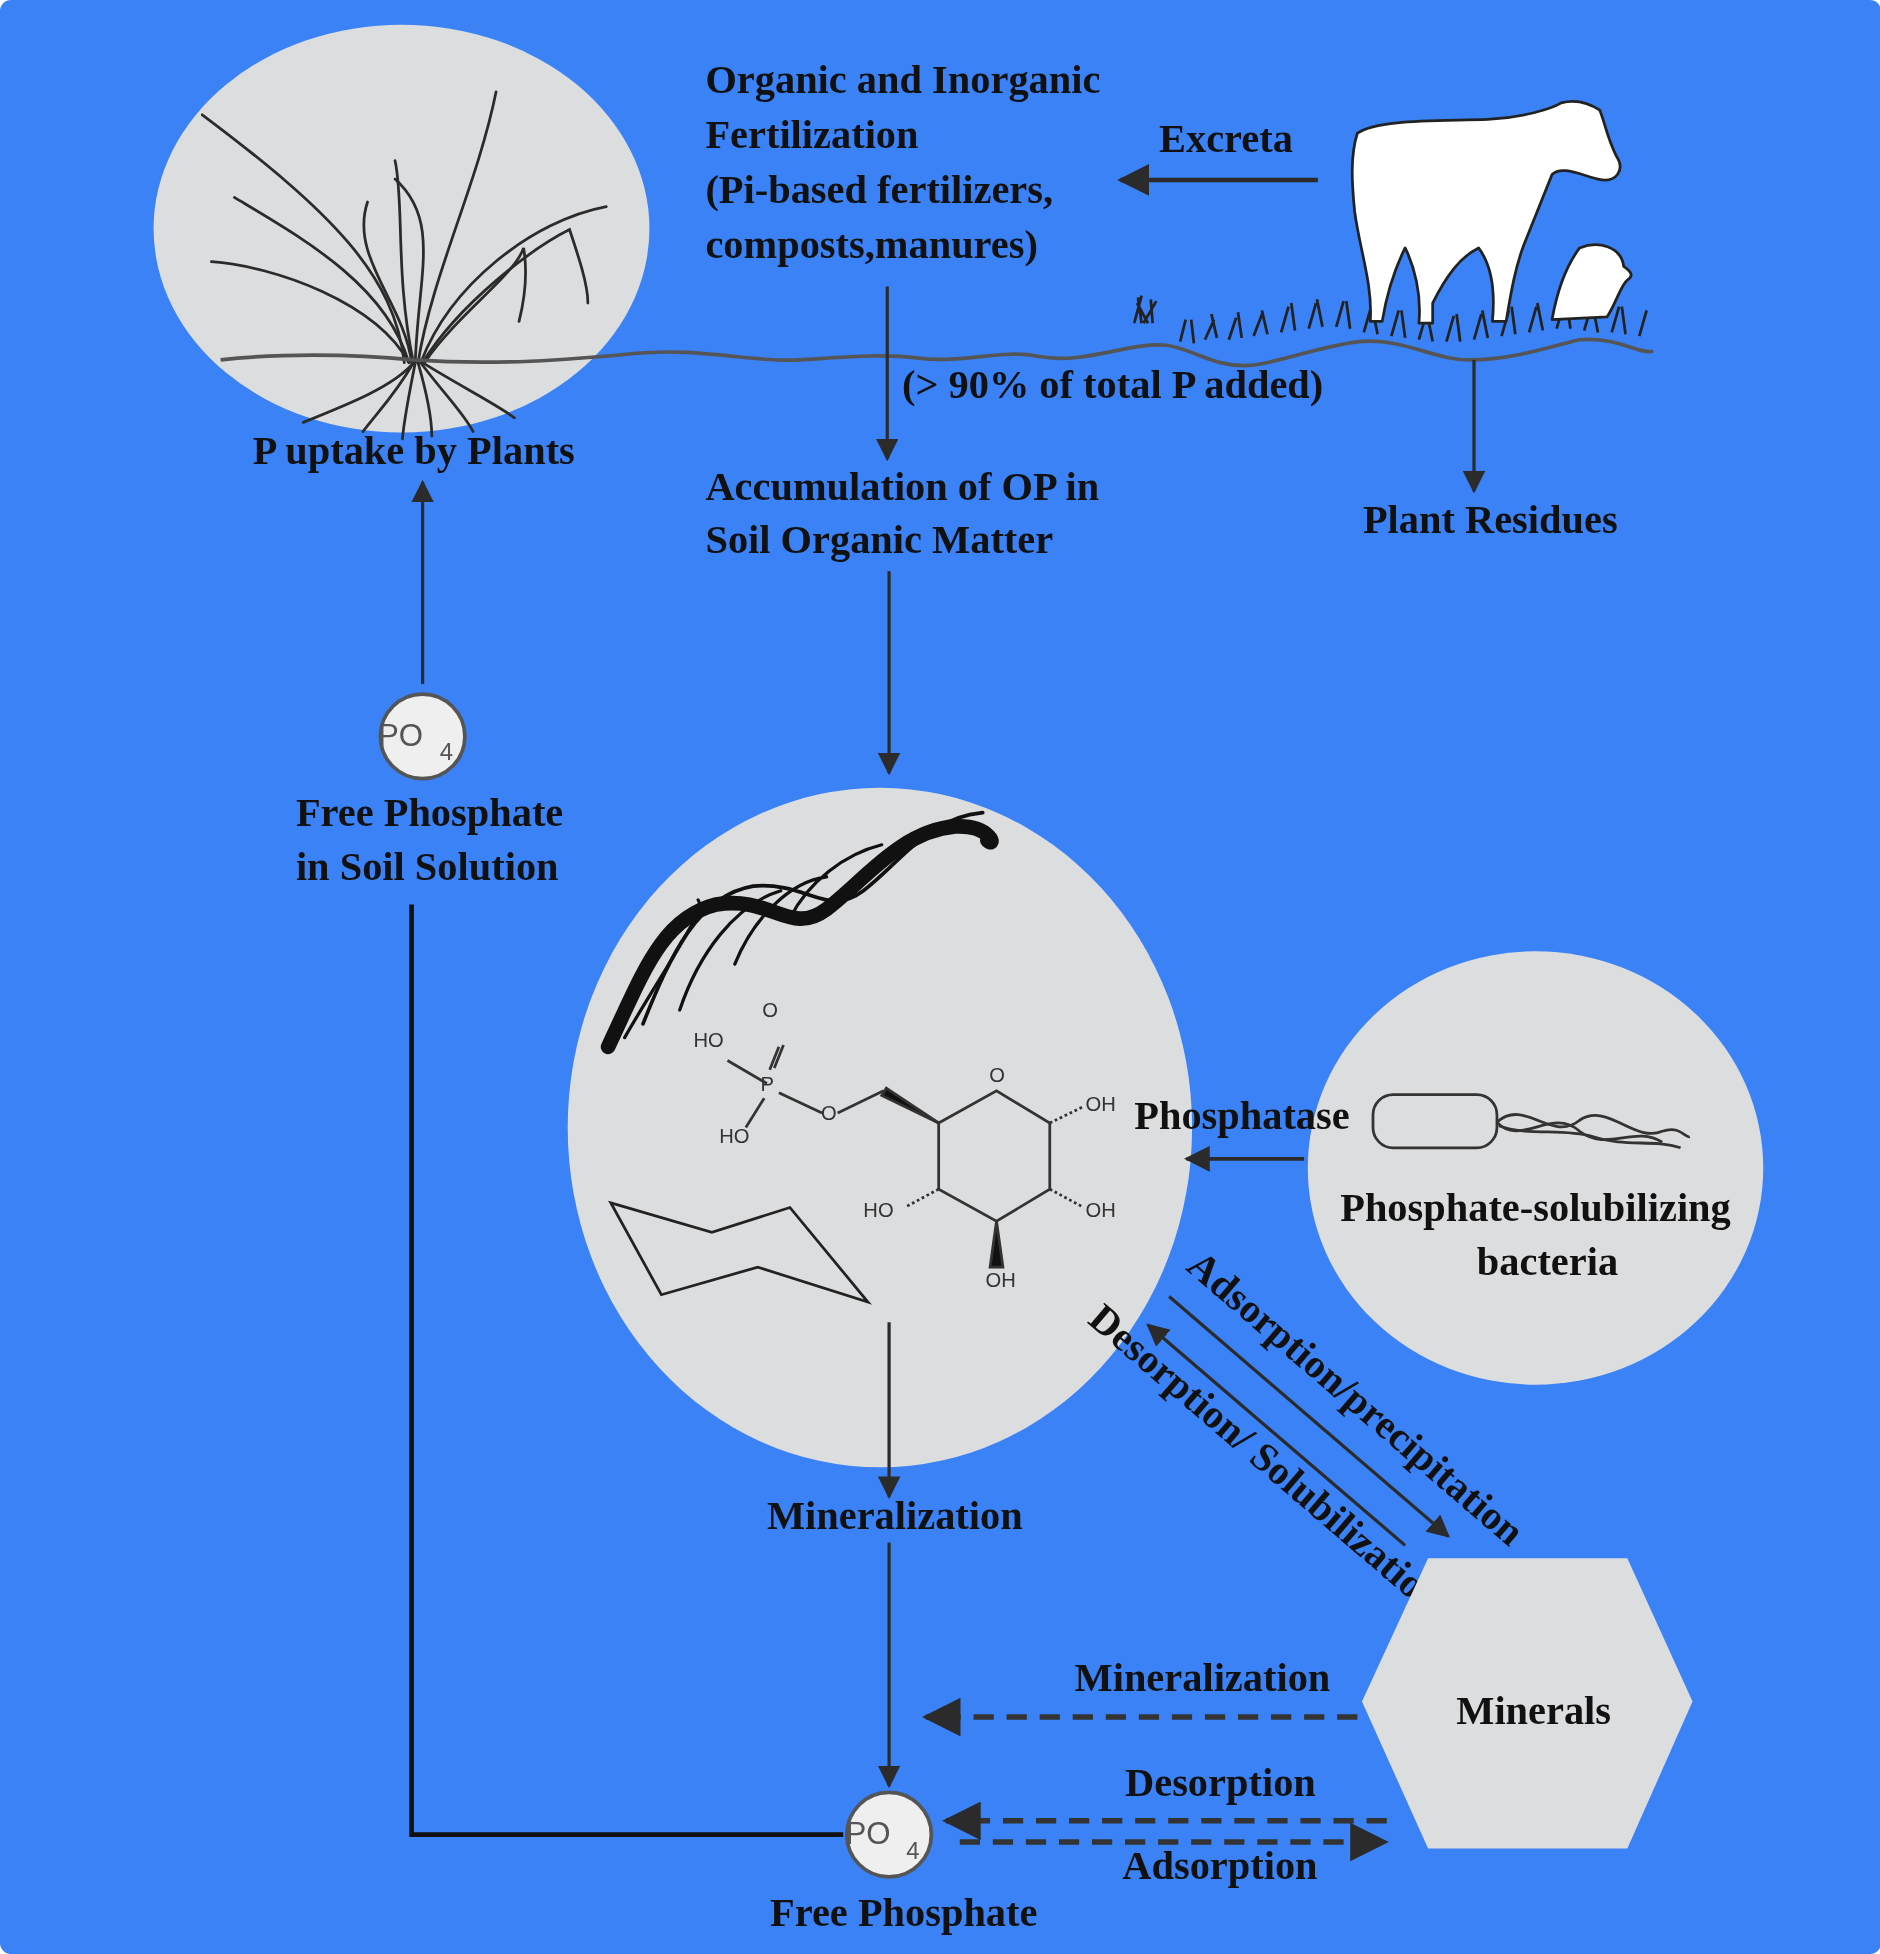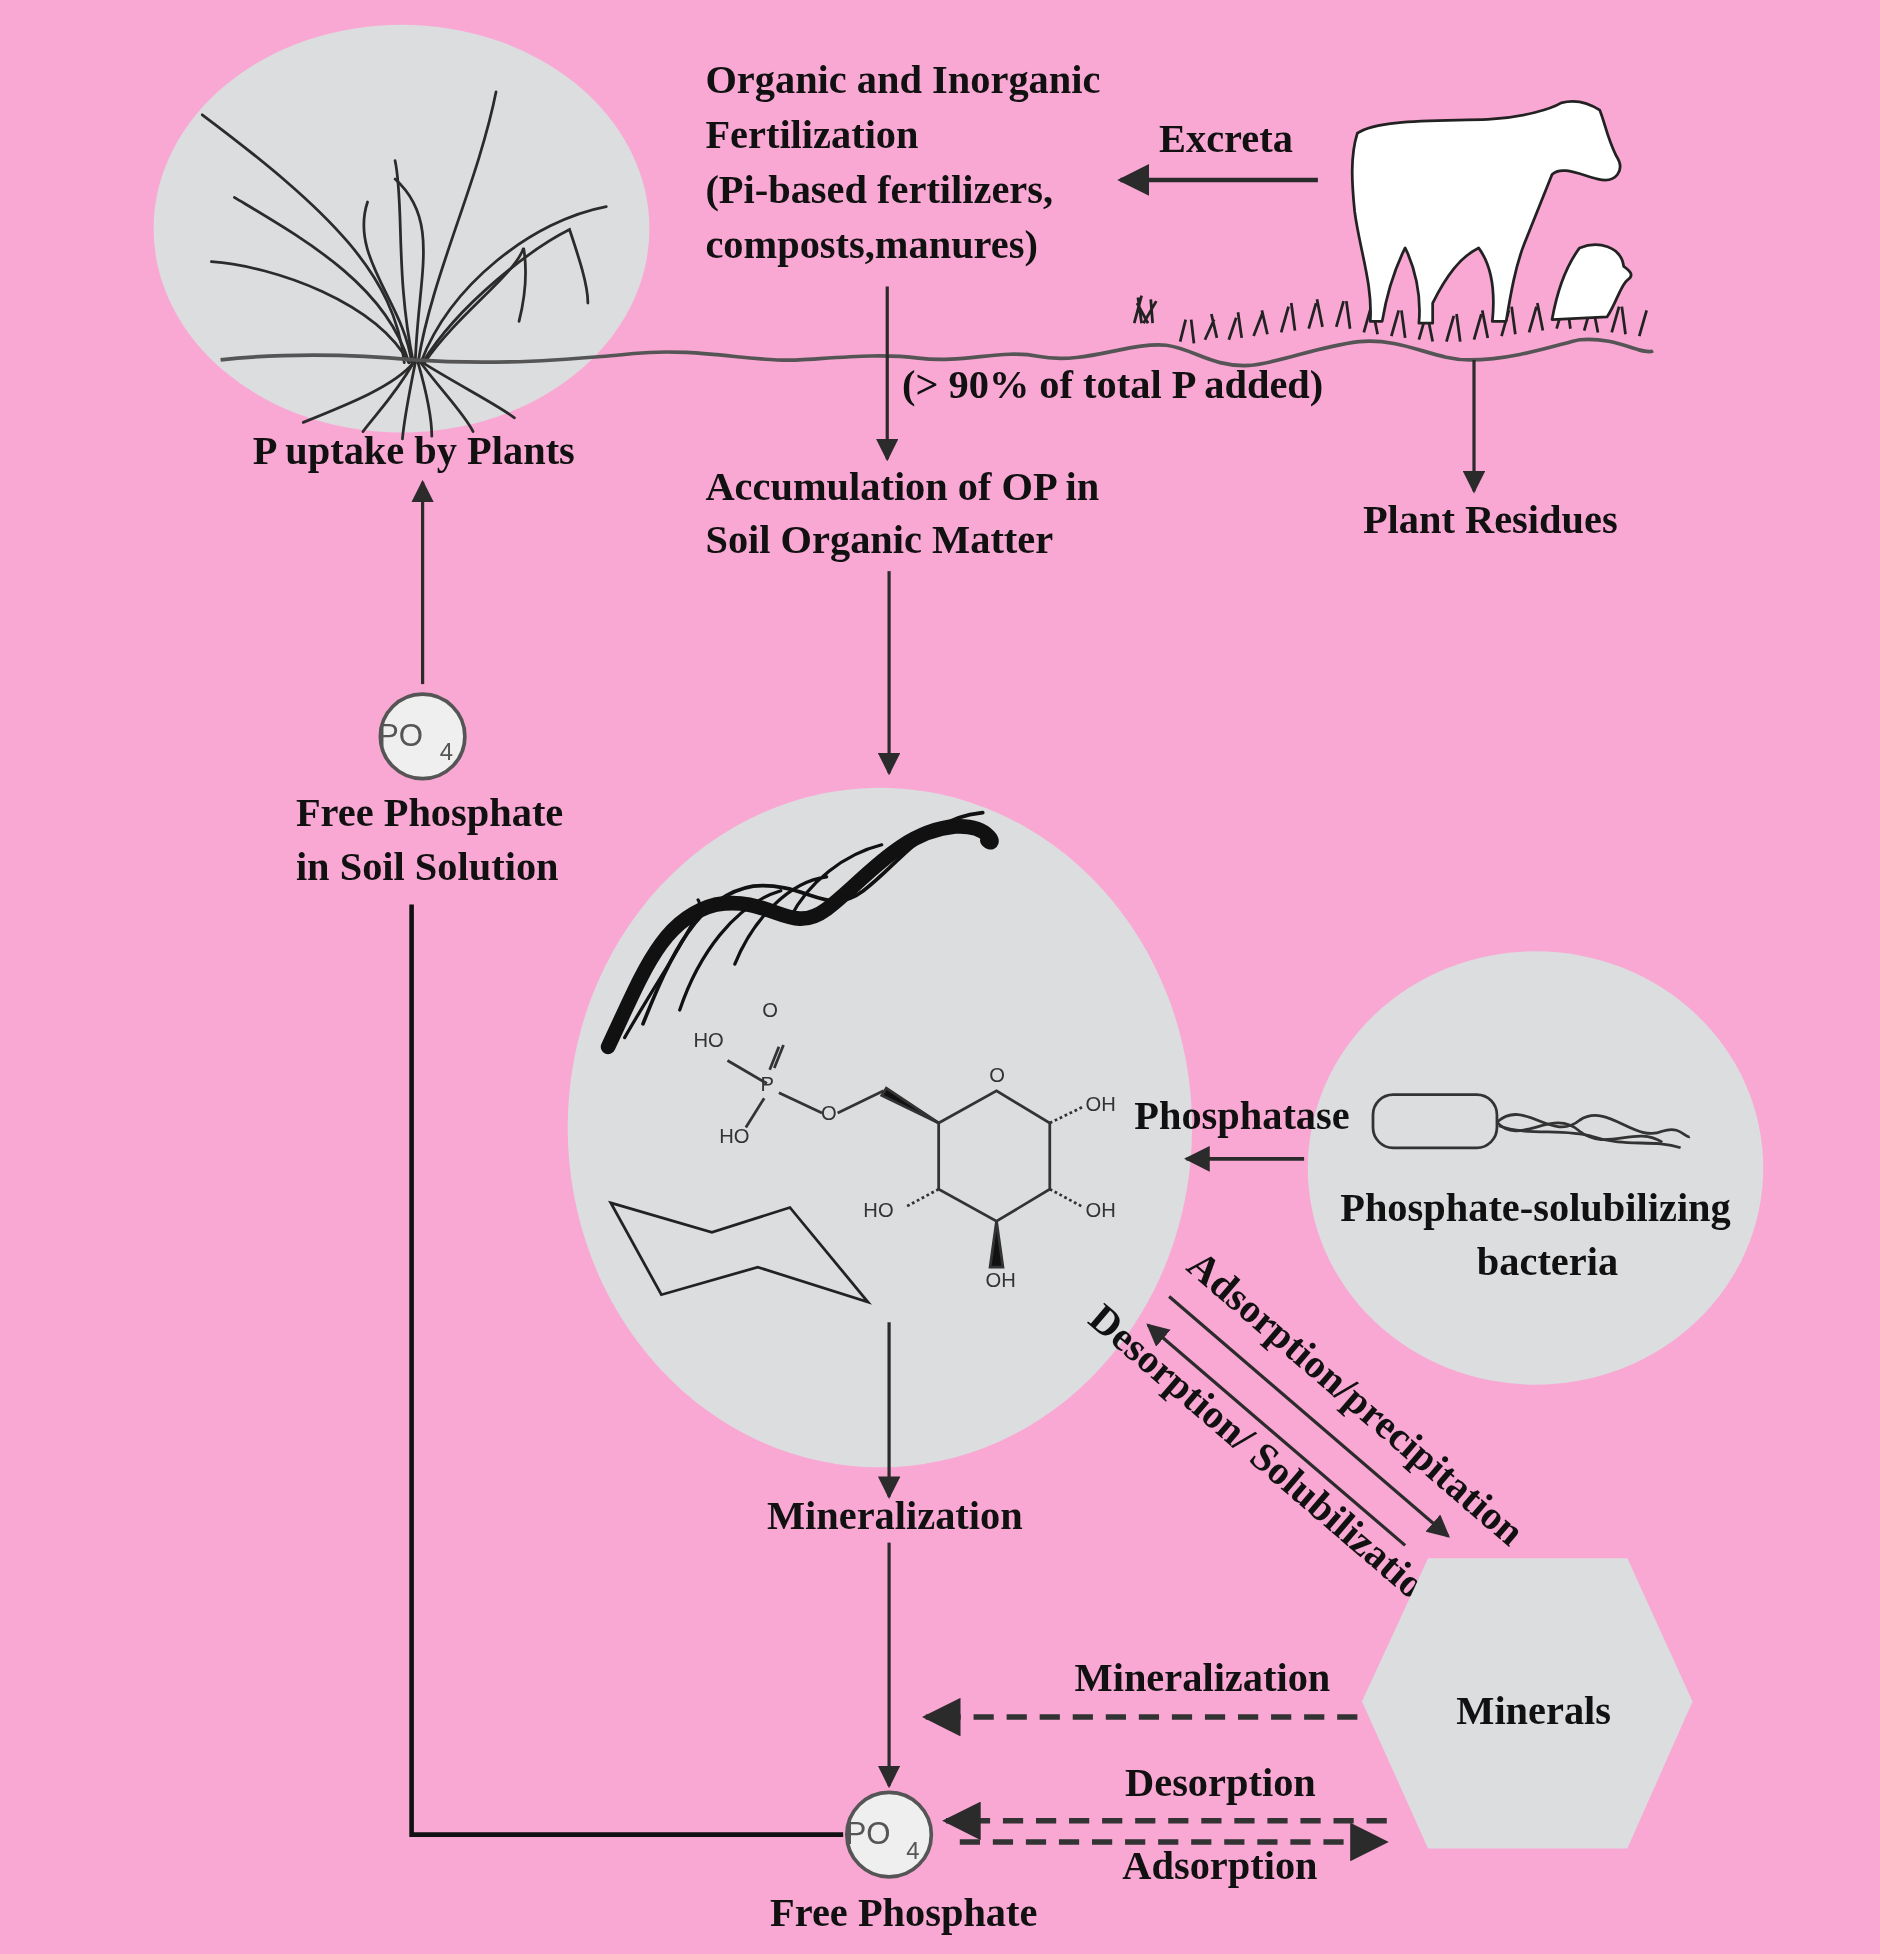--- a/index.html
+++ b/index.html
@@ -1,16 +1,16 @@
 <!DOCTYPE html>
 <html style="font-size:14.7px"><head>
 <meta charset="utf-8">
 <style>
   html, body { margin: 0; padding: 0; background: #ffffff; }
-  #canvas { position: relative; width: 1881px; height: 1954px; background: #f9a8d4; overflow: hidden; }
+  #canvas { position: relative; width: 1881px; height: 1954px; background: #3b82f6; overflow: hidden; border-radius: 11px; }
   svg#diagram { position: absolute; left: 0; top: 0; width: 1881px; height: 1954px; }
   .lbl { font-family: "Liberation Serif", serif; font-weight: bold; fill: #111111; font-size: 44px; }
   .lbl-sm { font-family: "Liberation Sans", sans-serif; fill: #333333; font-size: 22px; }
   .po4 { font-family: "Liberation Sans", sans-serif; fill: #555555; font-size: 34px; }
   .po4-sub { font-family: "Liberation Sans", sans-serif; fill: #555555; font-size: 26px; }
 </style>
 </head>
 <body>
 
 <div id="canvas">

